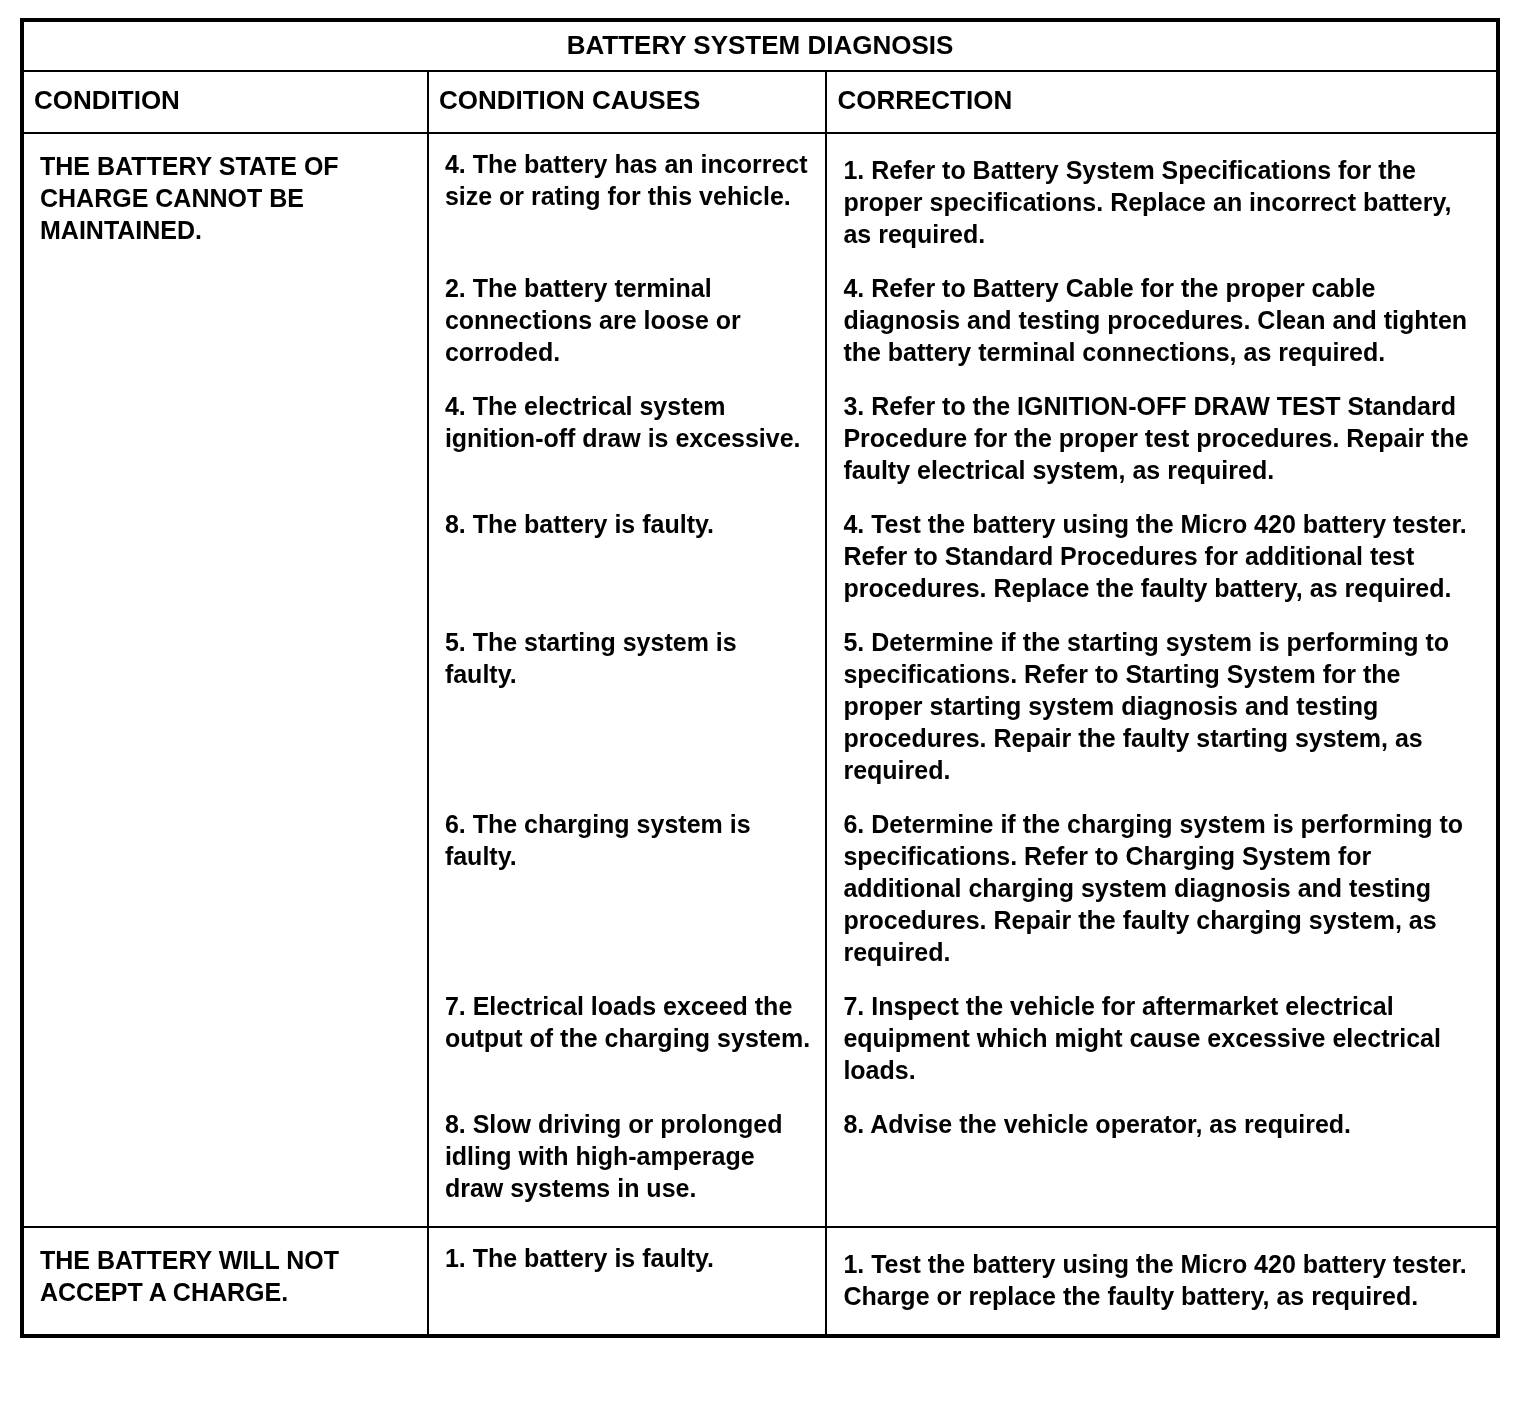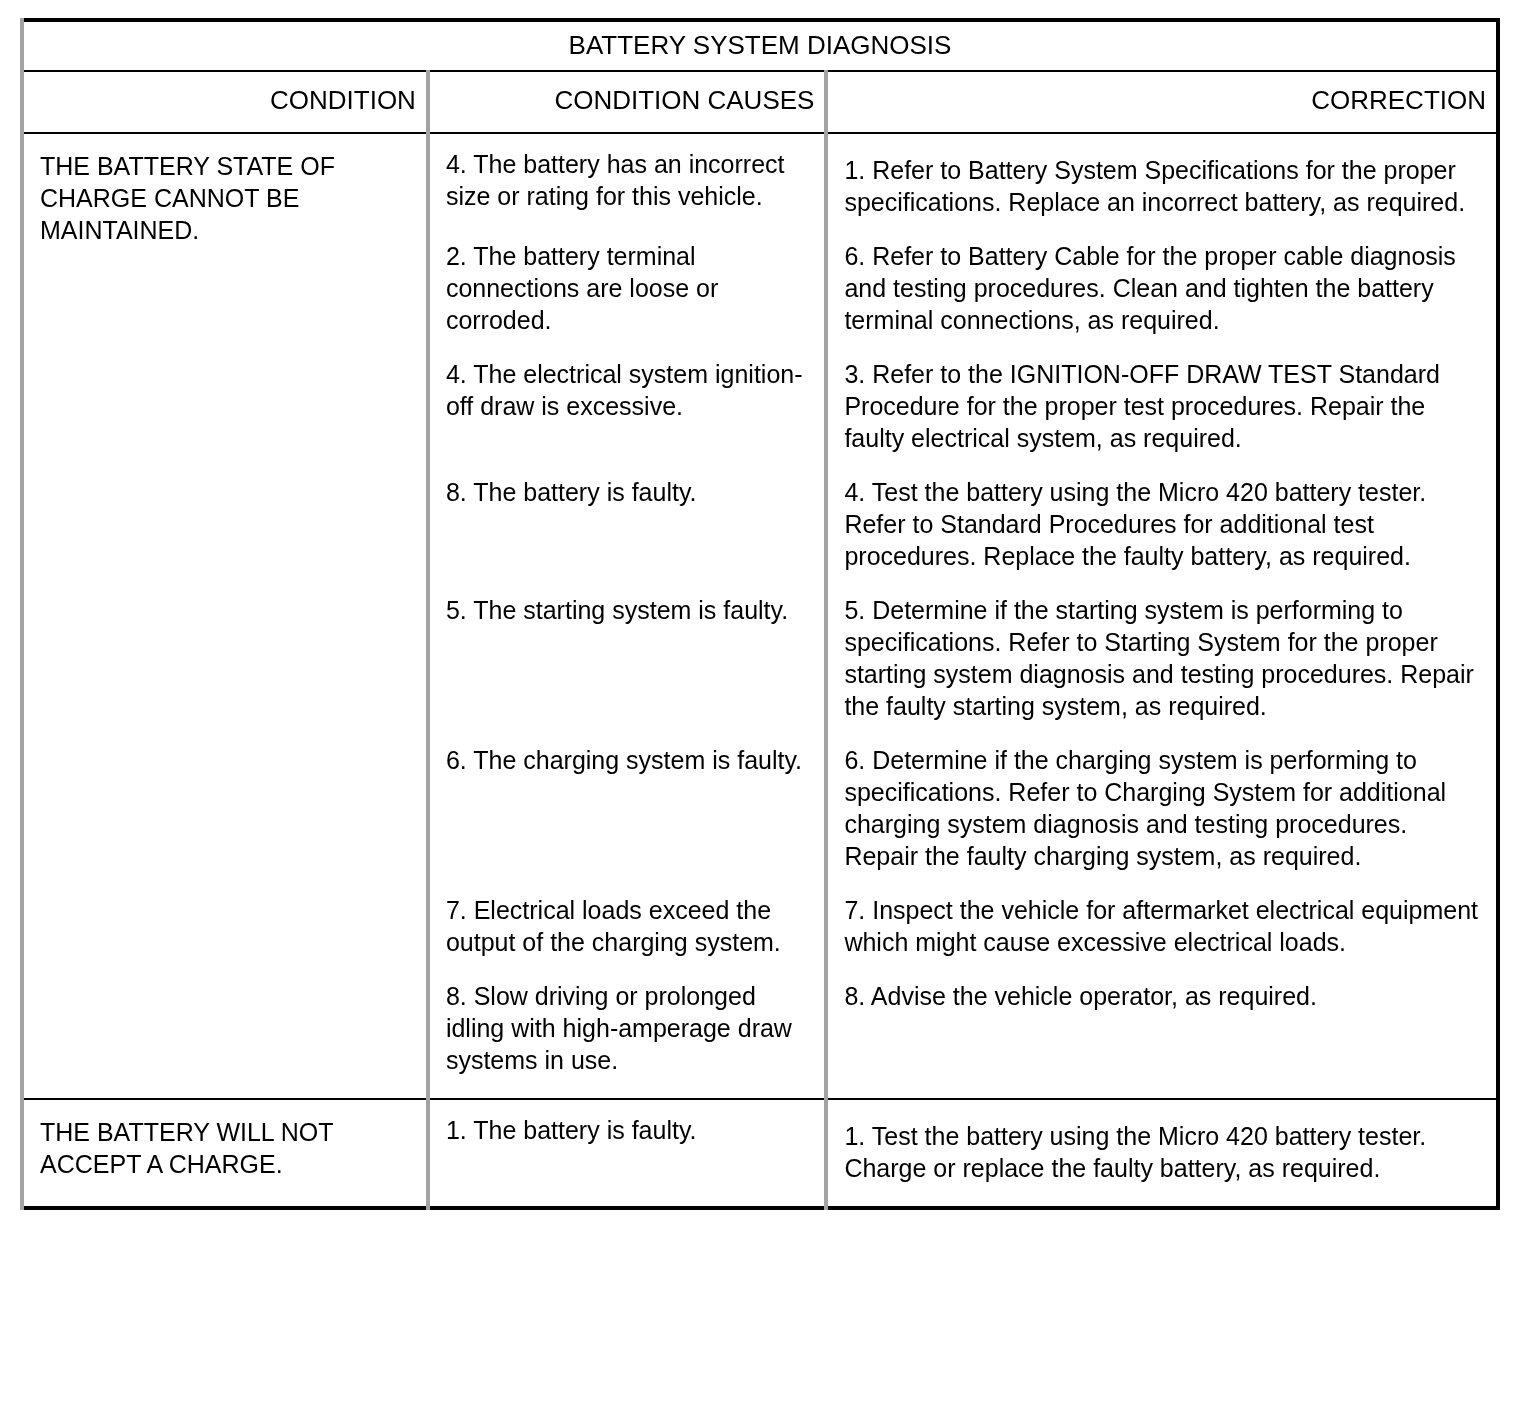--- a/index.html
+++ b/index.html
@@ -22,36 +22,36 @@
     border: 4px solid #000000;
     font-size: 25px;
     line-height: 1.28;
   }
   col.c-condition { width: 27.5%; }
   col.c-causes    { width: 27%;   }
   col.c-correction{ width: 45.5%; }
 
   td, th {
     vertical-align: top;
-    font-weight: normal;
-    border-left: 4px solid #a3a3a3;
+    font-weight: bold;
+    border-left: 2px solid #a3a3a3;
     border-right: 2px solid #000000;
     box-sizing: border-box;
   }
   tr.boundary > td,
   tr.boundary > th {
     border-top: 2px solid #000000;
   }
   .title-cell {
     text-align: center;
     padding: 7px 10px 8px 10px;
     font-size: 26px;
   }
   .header-cell {
-    text-align: right;
+    text-align: left;
     padding: 12px 10px 14px 10px;
     font-size: 26px;
   }
   .condition-cell {
     padding: 16px 14px 18px 16px;
   }
   .cause-cell {
     padding: 14px 14px 22px 16px;
   }
   .correction-cell {
@@ -84,21 +84,21 @@
       <th class="header-cell">CORRECTION</th>
     </tr>
 
     <tr class="boundary">
       <td class="condition-cell" rowspan="8">THE BATTERY STATE OF CHARGE CANNOT BE MAINTAINED.</td>
       <td class="cause-cell">4. The battery has an incorrect size or rating for this vehicle.</td>
       <td class="correction-cell">1. Refer to Battery System Specifications for the proper specifications. Replace an incorrect battery, as required.</td>
     </tr>
     <tr class="pair-follow">
       <td class="cause-cell">2. The battery terminal connections are loose or corroded.</td>
-      <td class="correction-cell">6. Refer to Battery Cable for the proper cable diagnosis and testing procedures. Clean and tighten the battery terminal connections, as required.</td>
+      <td class="correction-cell">4. Refer to Battery Cable for the proper cable diagnosis and testing procedures. Clean and tighten the battery terminal connections, as required.</td>
     </tr>
     <tr class="pair-follow">
       <td class="cause-cell">4. The electrical system ignition-off draw is excessive.</td>
       <td class="correction-cell">3. Refer to the IGNITION-OFF DRAW TEST Standard Procedure for the proper test procedures. Repair the faulty electrical system, as required.</td>
     </tr>
     <tr class="pair-follow">
       <td class="cause-cell">8. The battery is faulty.</td>
       <td class="correction-cell">4. Test the battery using the Micro 420 battery tester. Refer to Standard Procedures for additional test procedures. Replace the faulty battery, as required.</td>
     </tr>
     <tr class="pair-follow">

